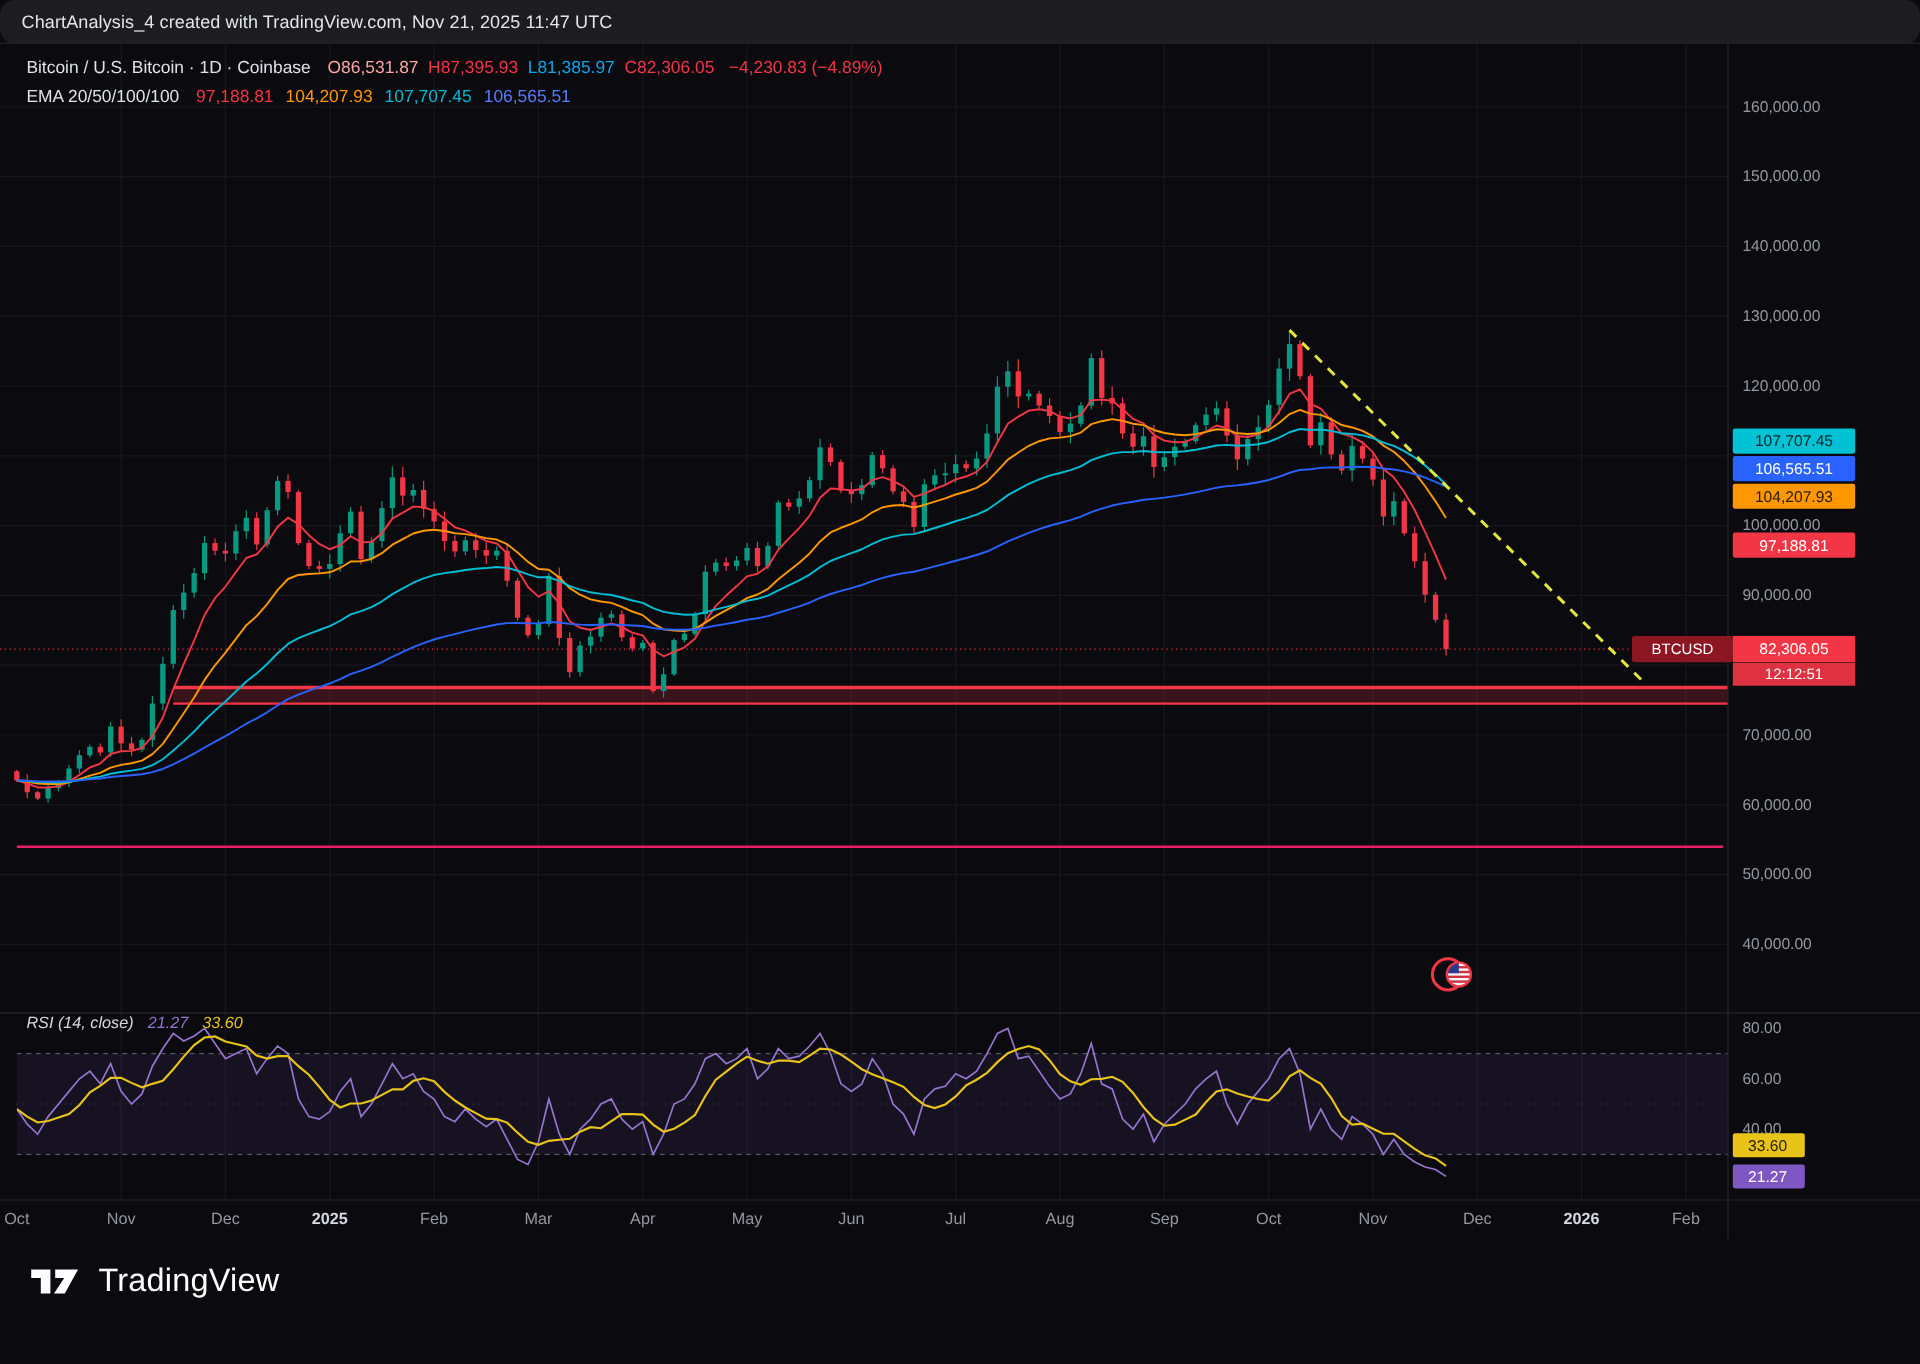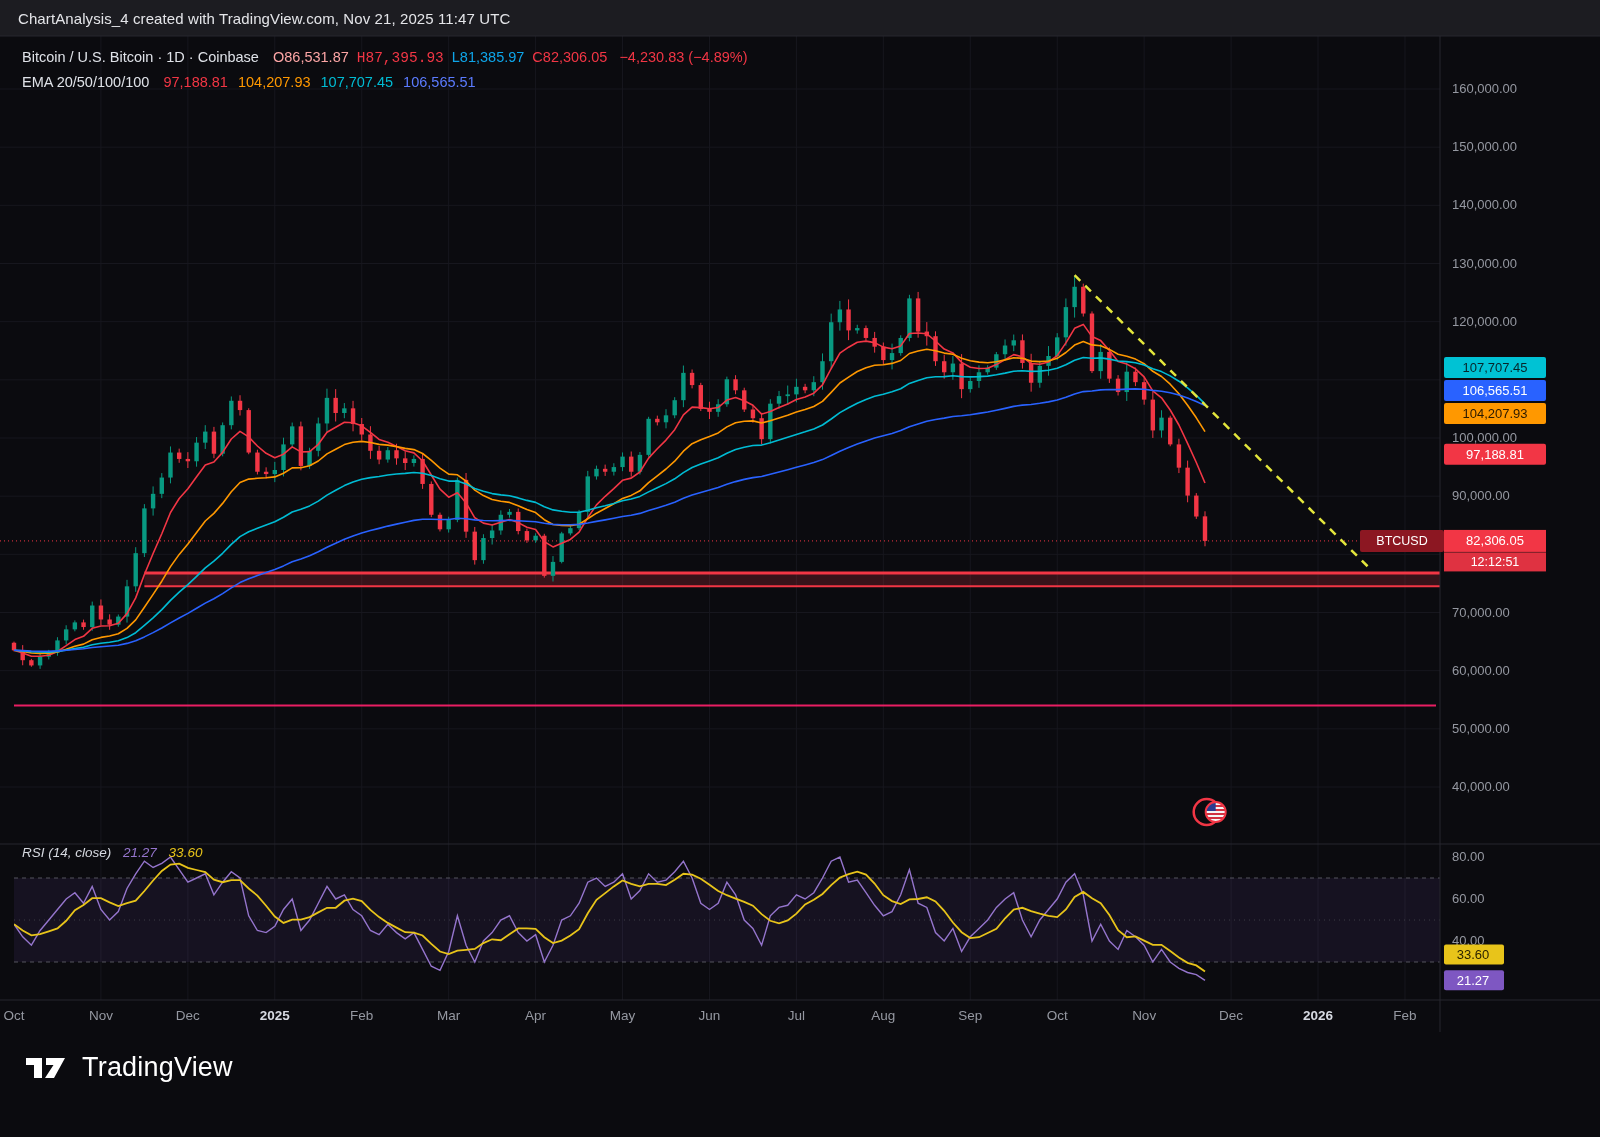--- a/index.html
+++ b/index.html
@@ -1,20 +1,20 @@
 <!DOCTYPE html>
 <html><head>
 <meta charset="utf-8">
 <style>
   html,body{margin:0;padding:0;background:#0b0b0f;width:1600px;height:1137px;overflow:hidden;
     font-family:"Liberation Sans",sans-serif;-webkit-font-smoothing:antialiased;}
   .app{position:relative;width:1600px;height:1137px;background:#0b0b0f;}
   .topbar{position:absolute;left:0;top:0;width:1600px;height:36px;background:#1c1c21;
     display:flex;align-items:center;padding-left:18px;box-sizing:border-box;
-    color:#e4e5e9;font-size:15px;letter-spacing:.1px;}
+    color:#e4e5e9;font-size:15px;letter-spacing:.1px;border-radius:12px;}
   #chart{position:absolute;left:0;top:0;}
   .legend{position:absolute;left:22px;top:45px;z-index:5;font-size:14.5px;line-height:24px;color:#d6d9e0;}
   .legend .row{white-space:nowrap;}
   .lg-title{color:#dfe2e8;margin-right:10px;cursor:pointer;}
   .ohlc span{margin-right:8px;}
   .rsi-legend{position:absolute;left:22px;top:845px;z-index:5;font-size:13.5px;color:#d6d9e0;white-space:nowrap;}
   .rsi-legend span{margin-right:8px;font-style:italic;}
   .footer{position:absolute;left:24px;top:1052px;display:flex;align-items:center;gap:12px;}
   .tv-name{color:#ffffff;font-size:27px;font-weight:normal;letter-spacing:.2px;cursor:pointer;}
   .tv-logo{display:inline-flex;cursor:pointer;}
@@ -429,21 +429,21 @@
           <rect x="-8" y="5" width="20" height="2" fill="#d03040"></rect>
           <rect x="-8" y="-10" width="10" height="9" fill="#2a3b8f"></rect>
         </g>
         <circle cx="2" cy="0" r="10" fill="none" stroke="#f23645" stroke-width="2"></circle>
       </g>
     </svg>
 
   <div class="legend">
     <div class="row">
       <span class="lg-title">Bitcoin / U.S. Bitcoin · 1D · Coinbase</span>
-      <span class="ohlc" id="ohlc-values"><span style="color: #fca5a5;">O86,531.87</span><span style="color: rgb(242, 54, 69); font-family: Liberation Mono, monospace;">H87,395.93</span><span style="color: #0ea5e9;">L81,385.97</span><span style="color: rgb(242, 54, 69);">C82,306.05</span></span>
+      <span class="ohlc" id="ohlc-values"><span style="color: #fca5a5;">O86,531.87</span><span style="color: rgb(242, 54, 69);">H87,395.93</span><span style="color: #0ea5e9;">L81,385.97</span><span style="color: rgb(242, 54, 69);">C82,306.05</span></span>
       <span id="change-value" style="color: rgb(242, 54, 69); margin-top: 40px;">−4,230.83 (−4.89%)</span>
     </div>
     <div class="row">
       <span class="lg-title">EMA 20/50/100/100</span>
       <span id="ema-values"><span style="color: rgb(242, 54, 69); margin-right: 10px;">97,188.81</span><span style="color: rgb(255, 152, 0); margin-right: 10px;">104,207.93</span><span style="color: rgb(0, 188, 212); margin-right: 10px;">107,707.45</span><span style="color: rgb(91, 123, 255); margin-right: 10px;">106,565.51</span></span>
     </div>
   </div>
 
   <div class="rsi-legend">
     <span>RSI (14, close)</span>

